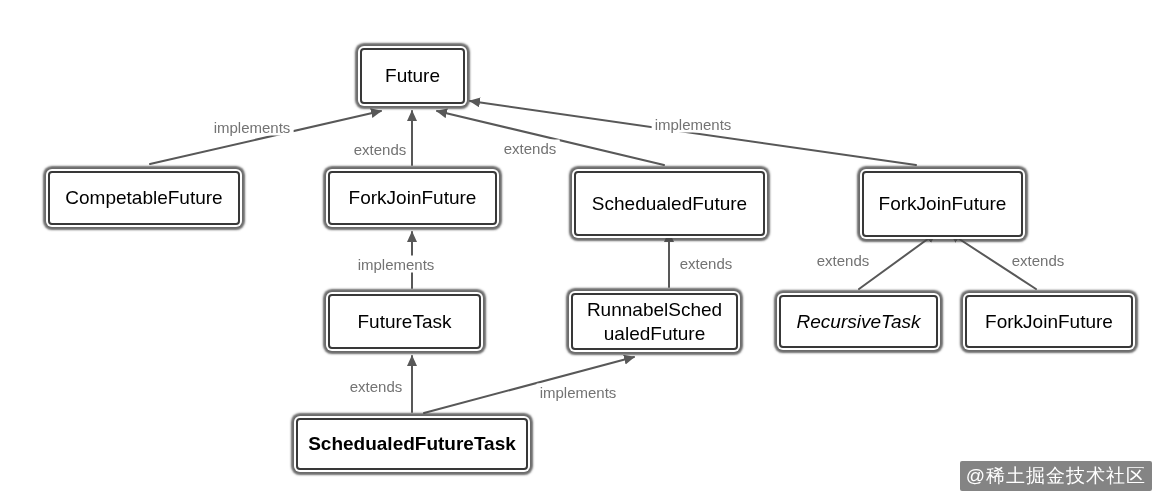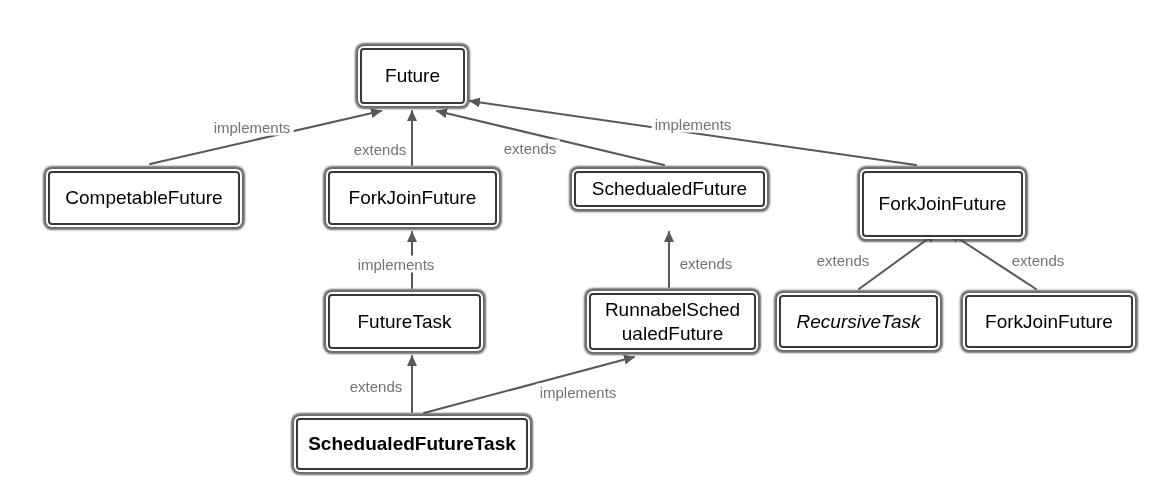--- a/index.html
+++ b/index.html
@@ -71,35 +71,36 @@
         <path class="edge" d="M1036,289 L950,233" marker-end="url(#arrowhead)" stroke="#4a4a4a"></path>
         <path class="edge" d="M412,412 L412,356" marker-end="url(#arrowhead)" stroke="#4a4a4a"></path>
         <path class="edge" d="M424,413 L634,357" marker-end="url(#arrowhead)" stroke="#4a4a4a"></path>
       </g>
   </svg>
 
   <div id="node-layer">
       <div class="node" style="left: 360px; top: 48px; width: 105px; height: 56px;">Future</div>
       <div class="node" style="left: 48px; top: 171px; width: 192px; height: 54px;">CompetableFuture</div>
       <div class="node" style="left: 328px; top: 171px; width: 169px; height: 54px;">ForkJoinFuture</div>
-      <div class="node" style="left: 574px; top: 171px; width: 191px; height: 36px;">SchedualedFuture</div>
+      <div class="node" style="left: 574px; top: 171px; width: 191px; height: 65px;">SchedualedFuture</div>
       <div class="node" style="left: 862px; top: 171px; width: 161px; height: 66px;">ForkJoinFuture</div>
       <div class="node" style="left: 328px; top: 294px; width: 153px; height: 55px;">FutureTask</div>
-      <div class="node" style="left: 589px; top: 293px; width: 167px; height: 57px;">RunnabelSched
+      <div class="node" style="left: 571px; top: 293px; width: 167px; height: 57px;">RunnabelSched
 ualedFuture</div>
       <div class="node" style="left: 779px; top: 295px; width: 159px; height: 53px; font-style: italic;">RecursiveTask</div>
       <div class="node" style="left: 965px; top: 295px; width: 168px; height: 53px;">ForkJoinFuture</div>
       <div class="node" style="left: 296px; top: 418px; width: 232px; height: 52px; font-weight: bold;">SchedualedFutureTask</div>
     </div>
   <div id="edge-label-layer">
       <div class="edge-label" style="left: 252px; top: 127px;">implements</div>
       <div class="edge-label" style="left: 380px; top: 149px;">extends</div>
       <div class="edge-label" style="left: 530px; top: 148px;">extends</div>
       <div class="edge-label" style="left: 693px; top: 124px;">implements</div>
       <div class="edge-label" style="left: 396px; top: 264px;">implements</div>
       <div class="edge-label" style="left: 706px; top: 263px;">extends</div>
       <div class="edge-label" style="left: 843px; top: 260px;">extends</div>
       <div class="edge-label" style="left: 1038px; top: 260px;">extends</div>
       <div class="edge-label" style="left: 376px; top: 386px;">extends</div>
       <div class="edge-label" style="left: 578px; top: 392px;">implements</div>
     </div>
 
+  <div class="watermark">@稀土掘金技术社区</div>
 </div>
 
 </body></html>

